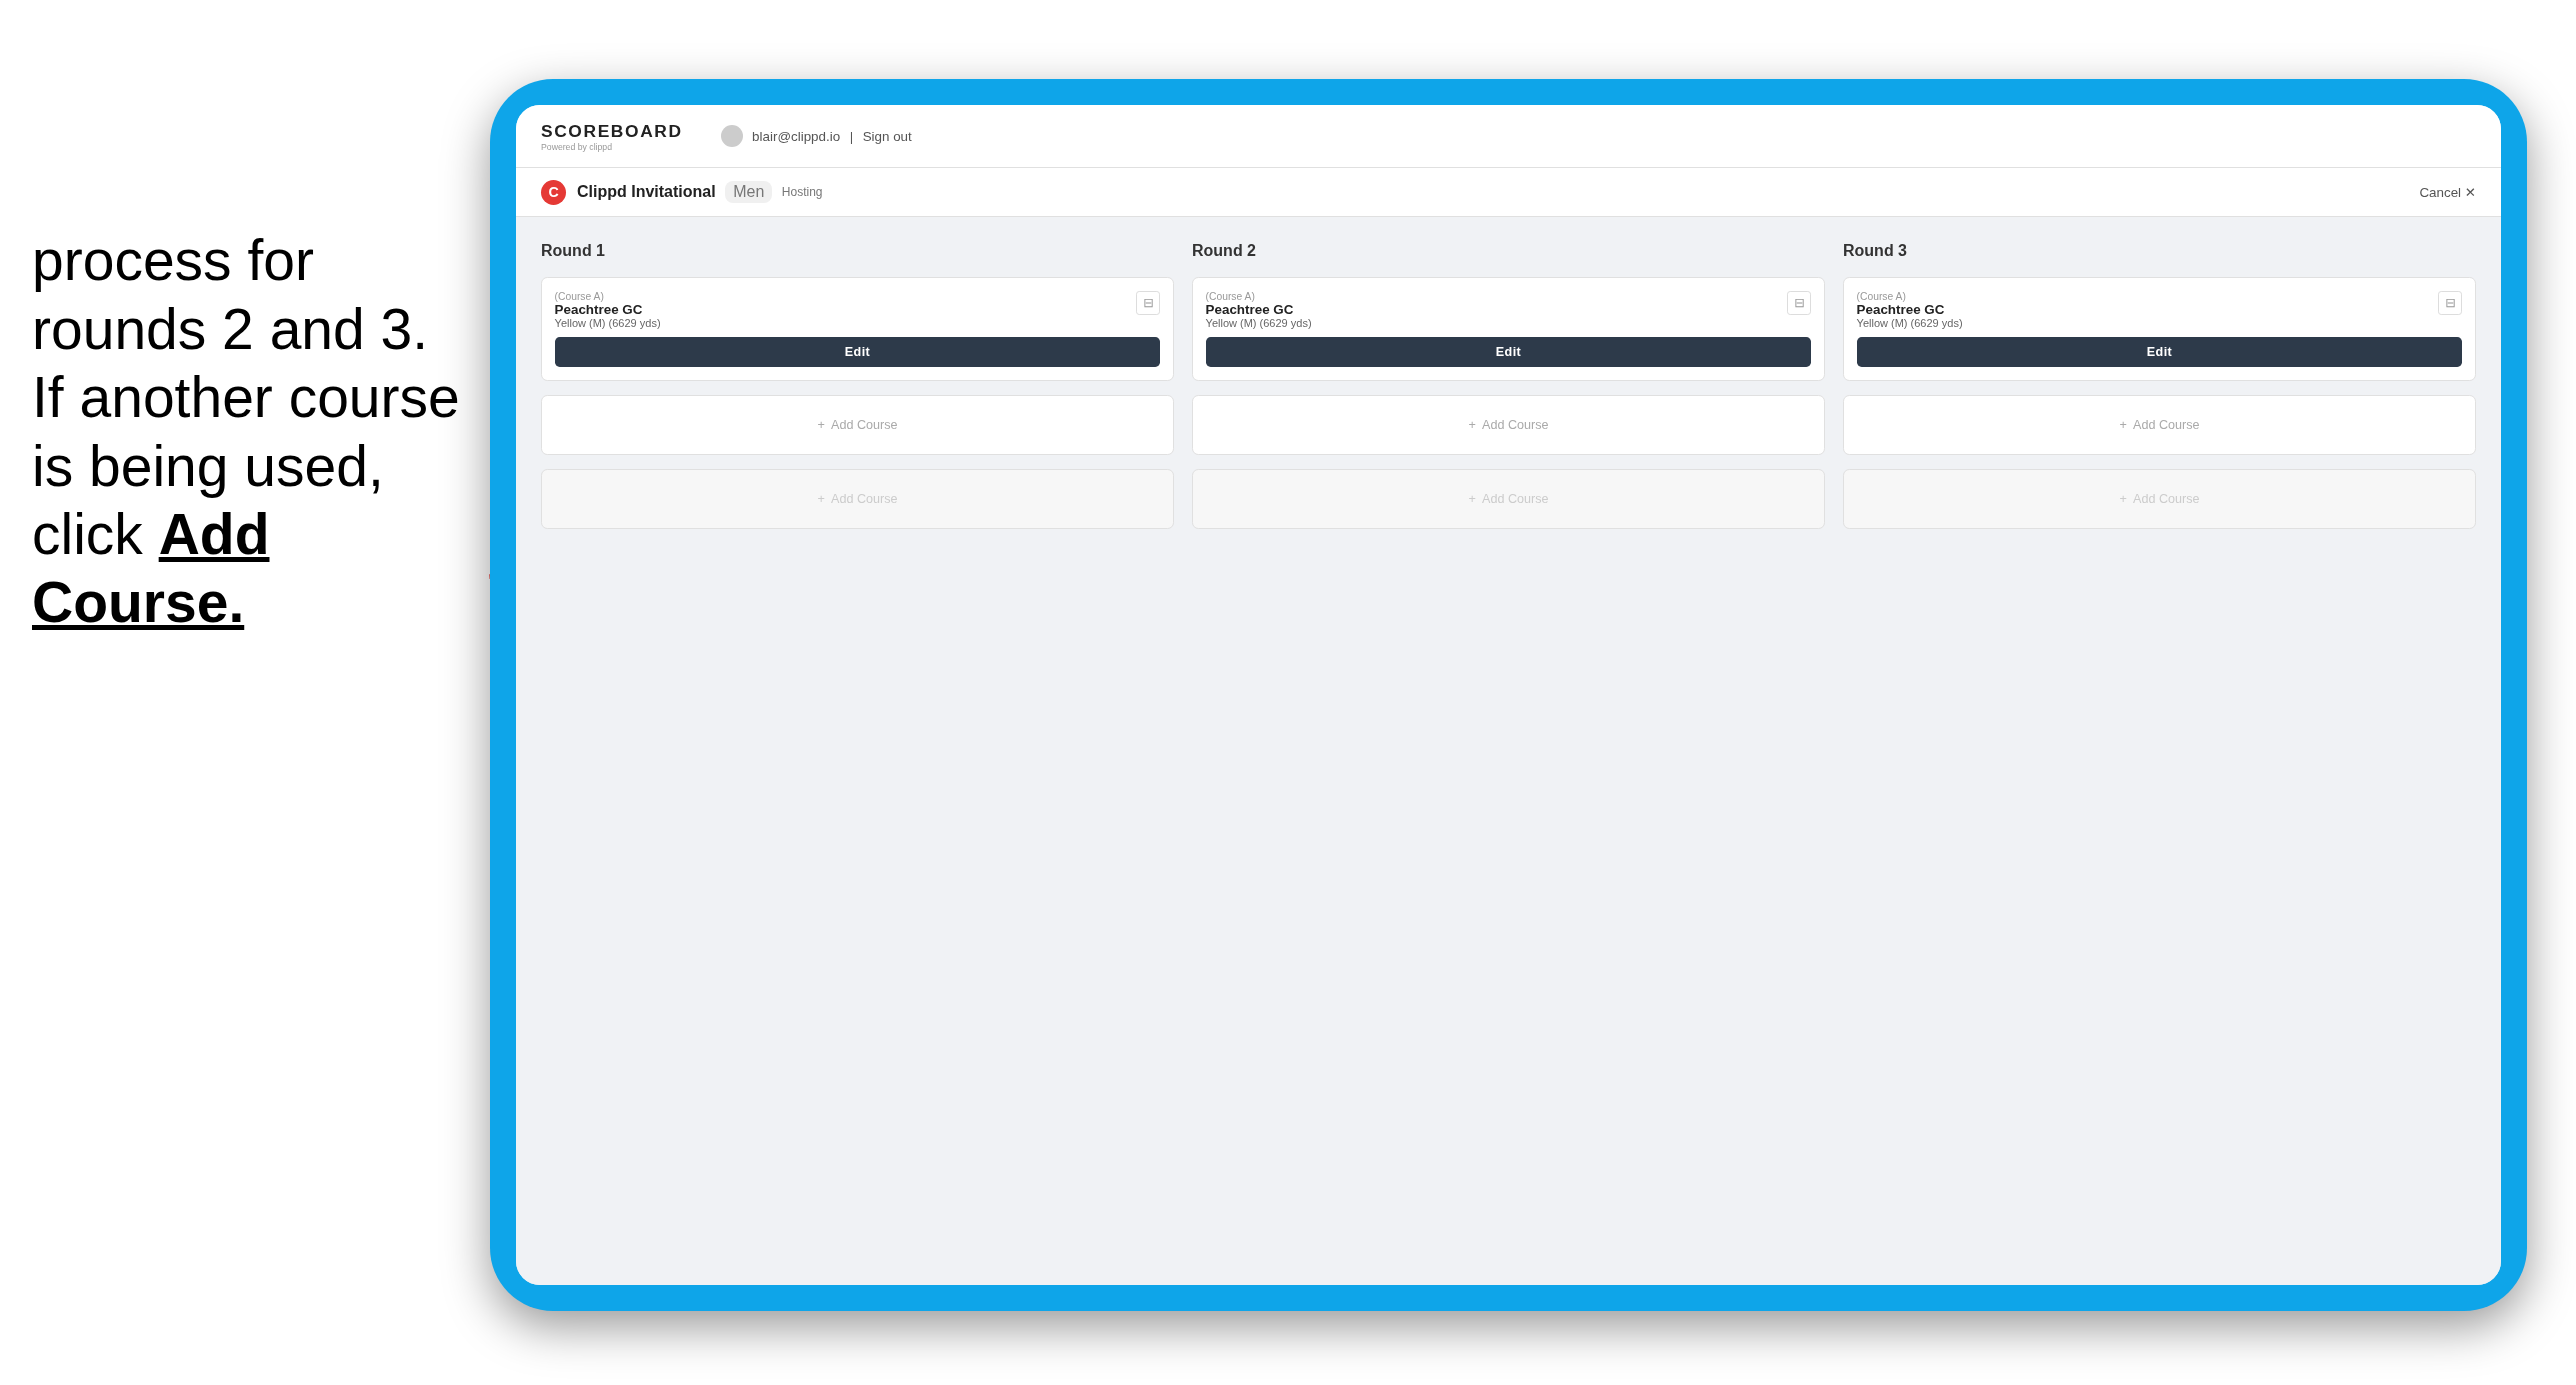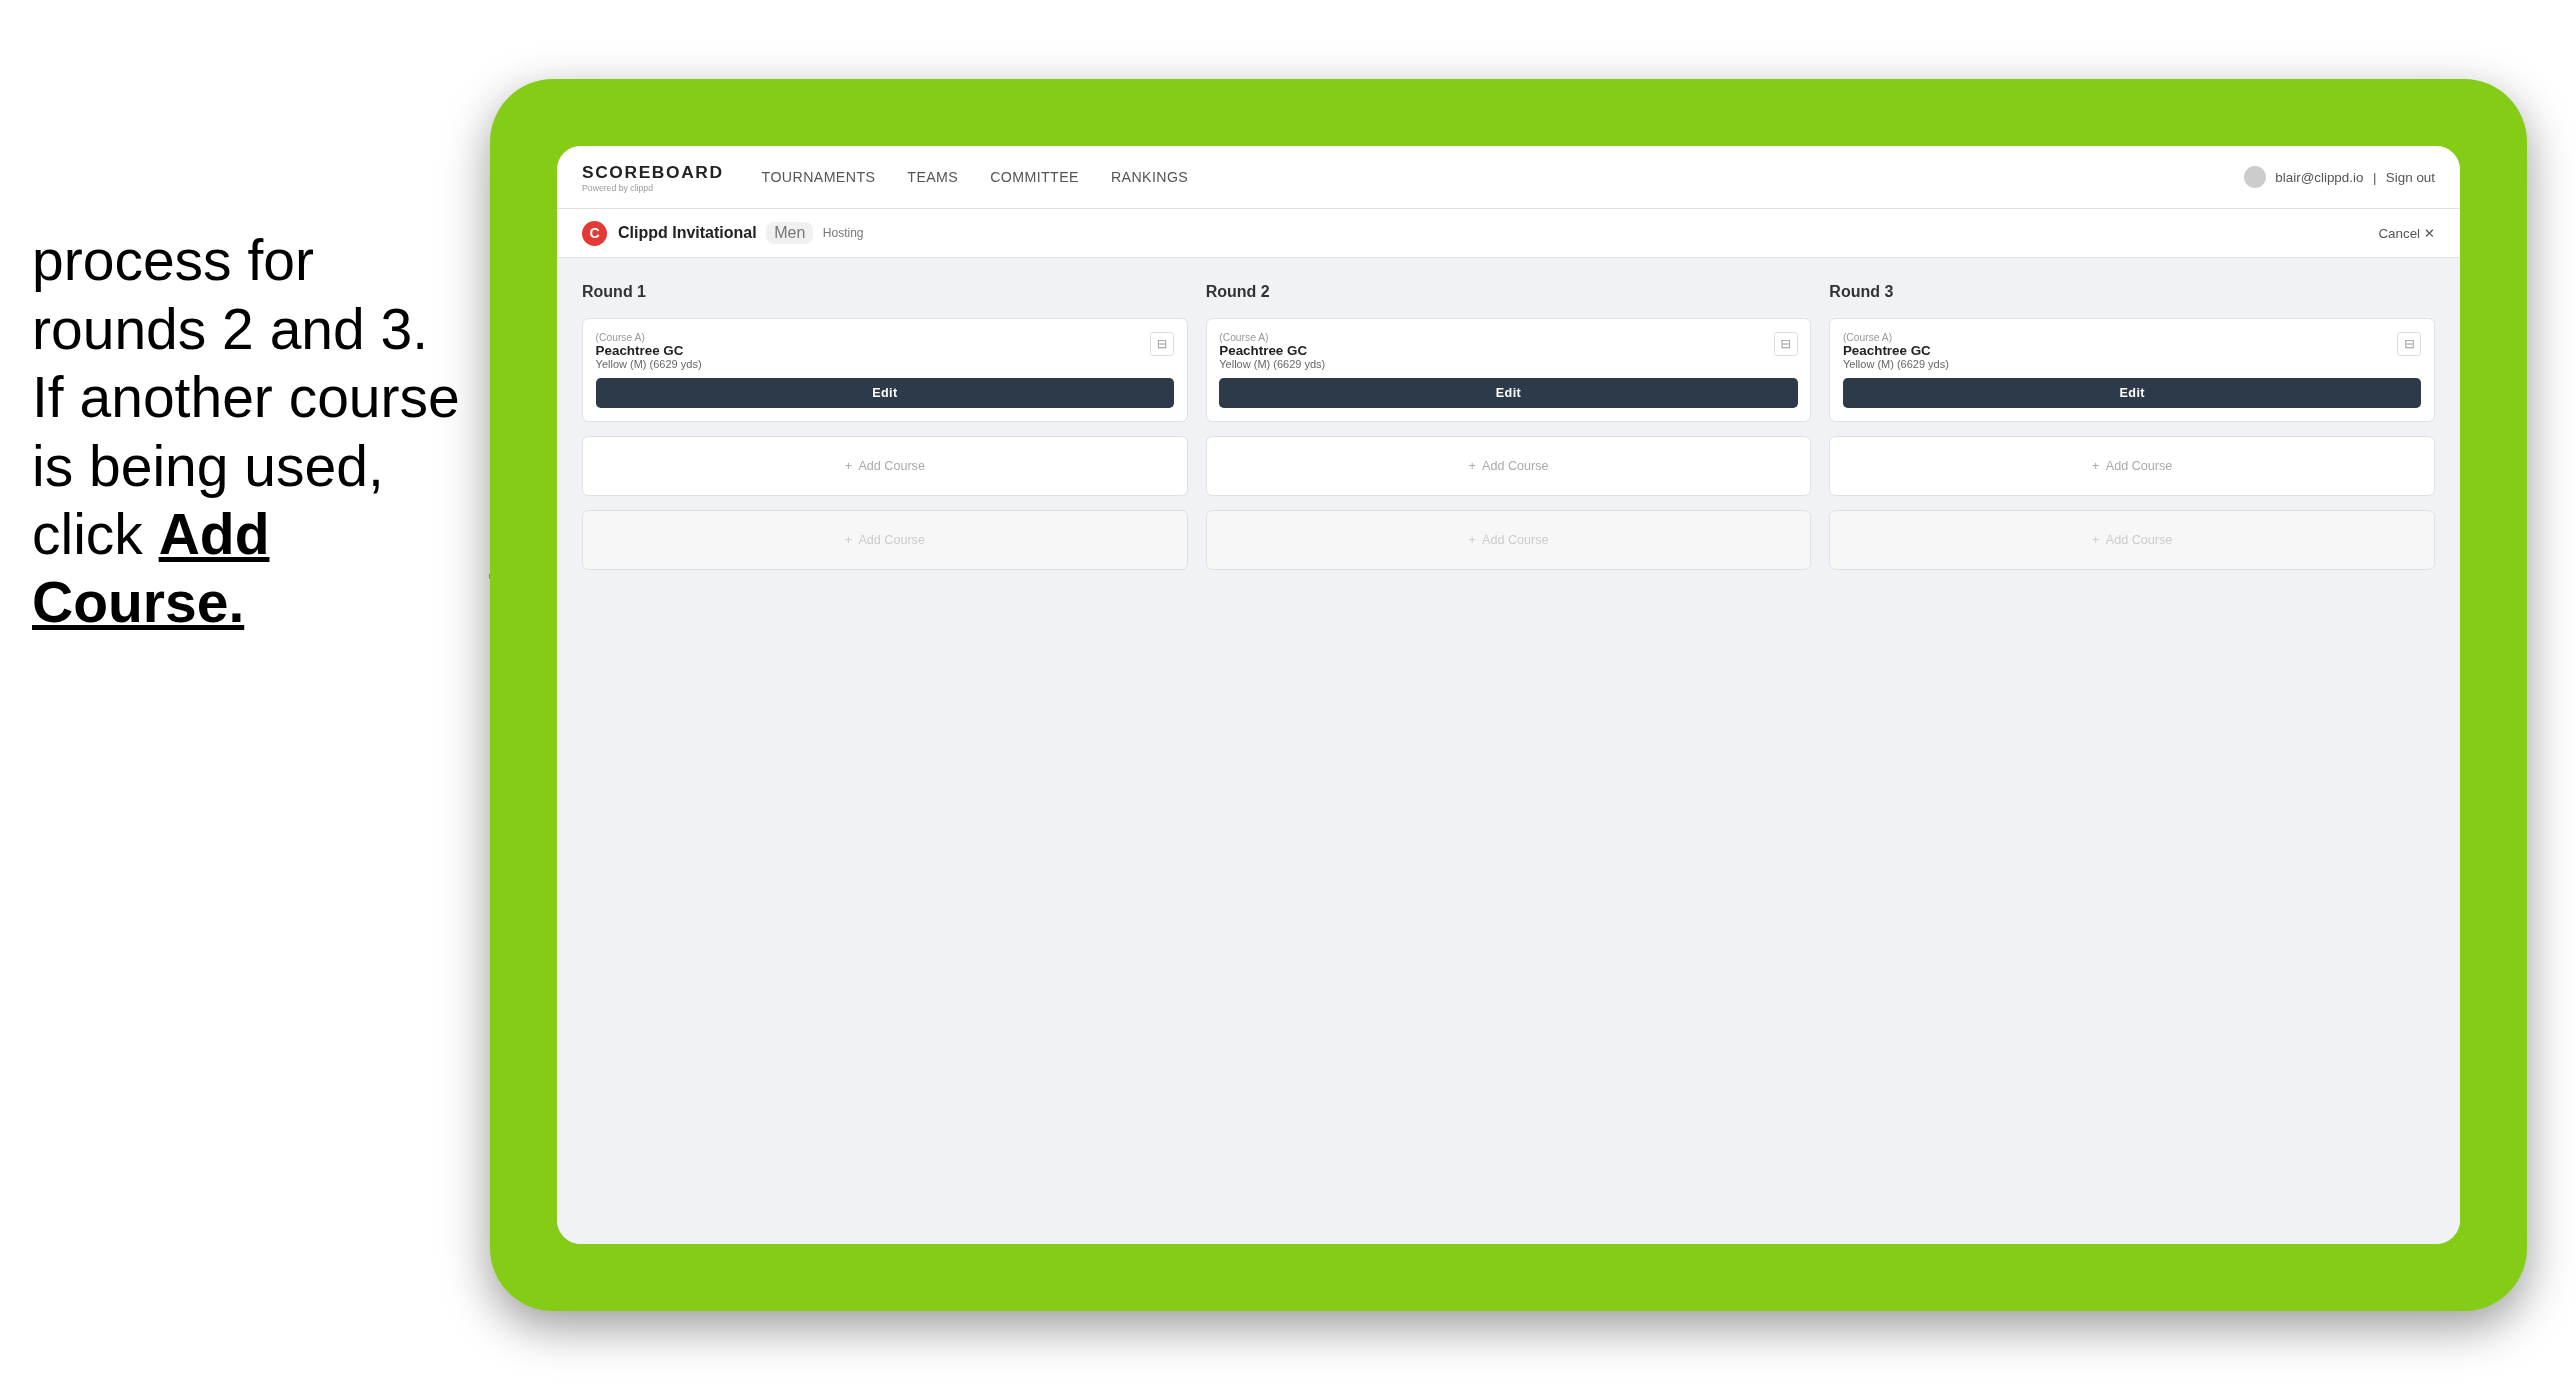--- a/index.html
+++ b/index.html
@@ -28,23 +28,23 @@
       text-decoration: underline;
     }
 
     
     .tablet {
       position: absolute;
       left: 490px;
       top: 79px;
       width: 2037px;
       height: 1232px;
-      background: #84cc16;
+      background: #0ea5e9;
       border-radius: 63px;
-      padding: 67px;
+      padding: 26px;
       box-shadow: 0 16px 47px rgba(0,0,0,0.4);
     }
 
     .tablet-screen {
       width: 100%;
       height: 100%;
       background: #f0f2f5;
       border-radius: 24px;
       overflow: hidden;
       display: flex;
@@ -313,26 +313,20 @@
 </div>
 
 <div class="tablet">
   <div class="tablet-screen">
 
     <nav class="top-nav">
       <div class="brand">
         <span class="brand-name">SCOREBOARD</span>
         <span class="brand-sub">Powered by clippd</span>
       </div>
-      <div class="nav-links">
-        <a class="nav-link">TOURNAMENTS</a>
-        <a class="nav-link">TEAMS</a>
-        <a class="nav-link">COMMITTEE</a>
-        <a class="nav-link">RANKINGS</a>
-      </div>
       <div class="nav-right">
         <div class="nav-avatar"></div>
         <span>blair@clippd.io</span>
         <span>|</span>
         <a style="color:#555;text-decoration:none;font-size:13.4px;">Sign out</a>
       </div>
     </nav>
 
     <div class="sub-header">
       <div class="sub-header-logo">C</div>

